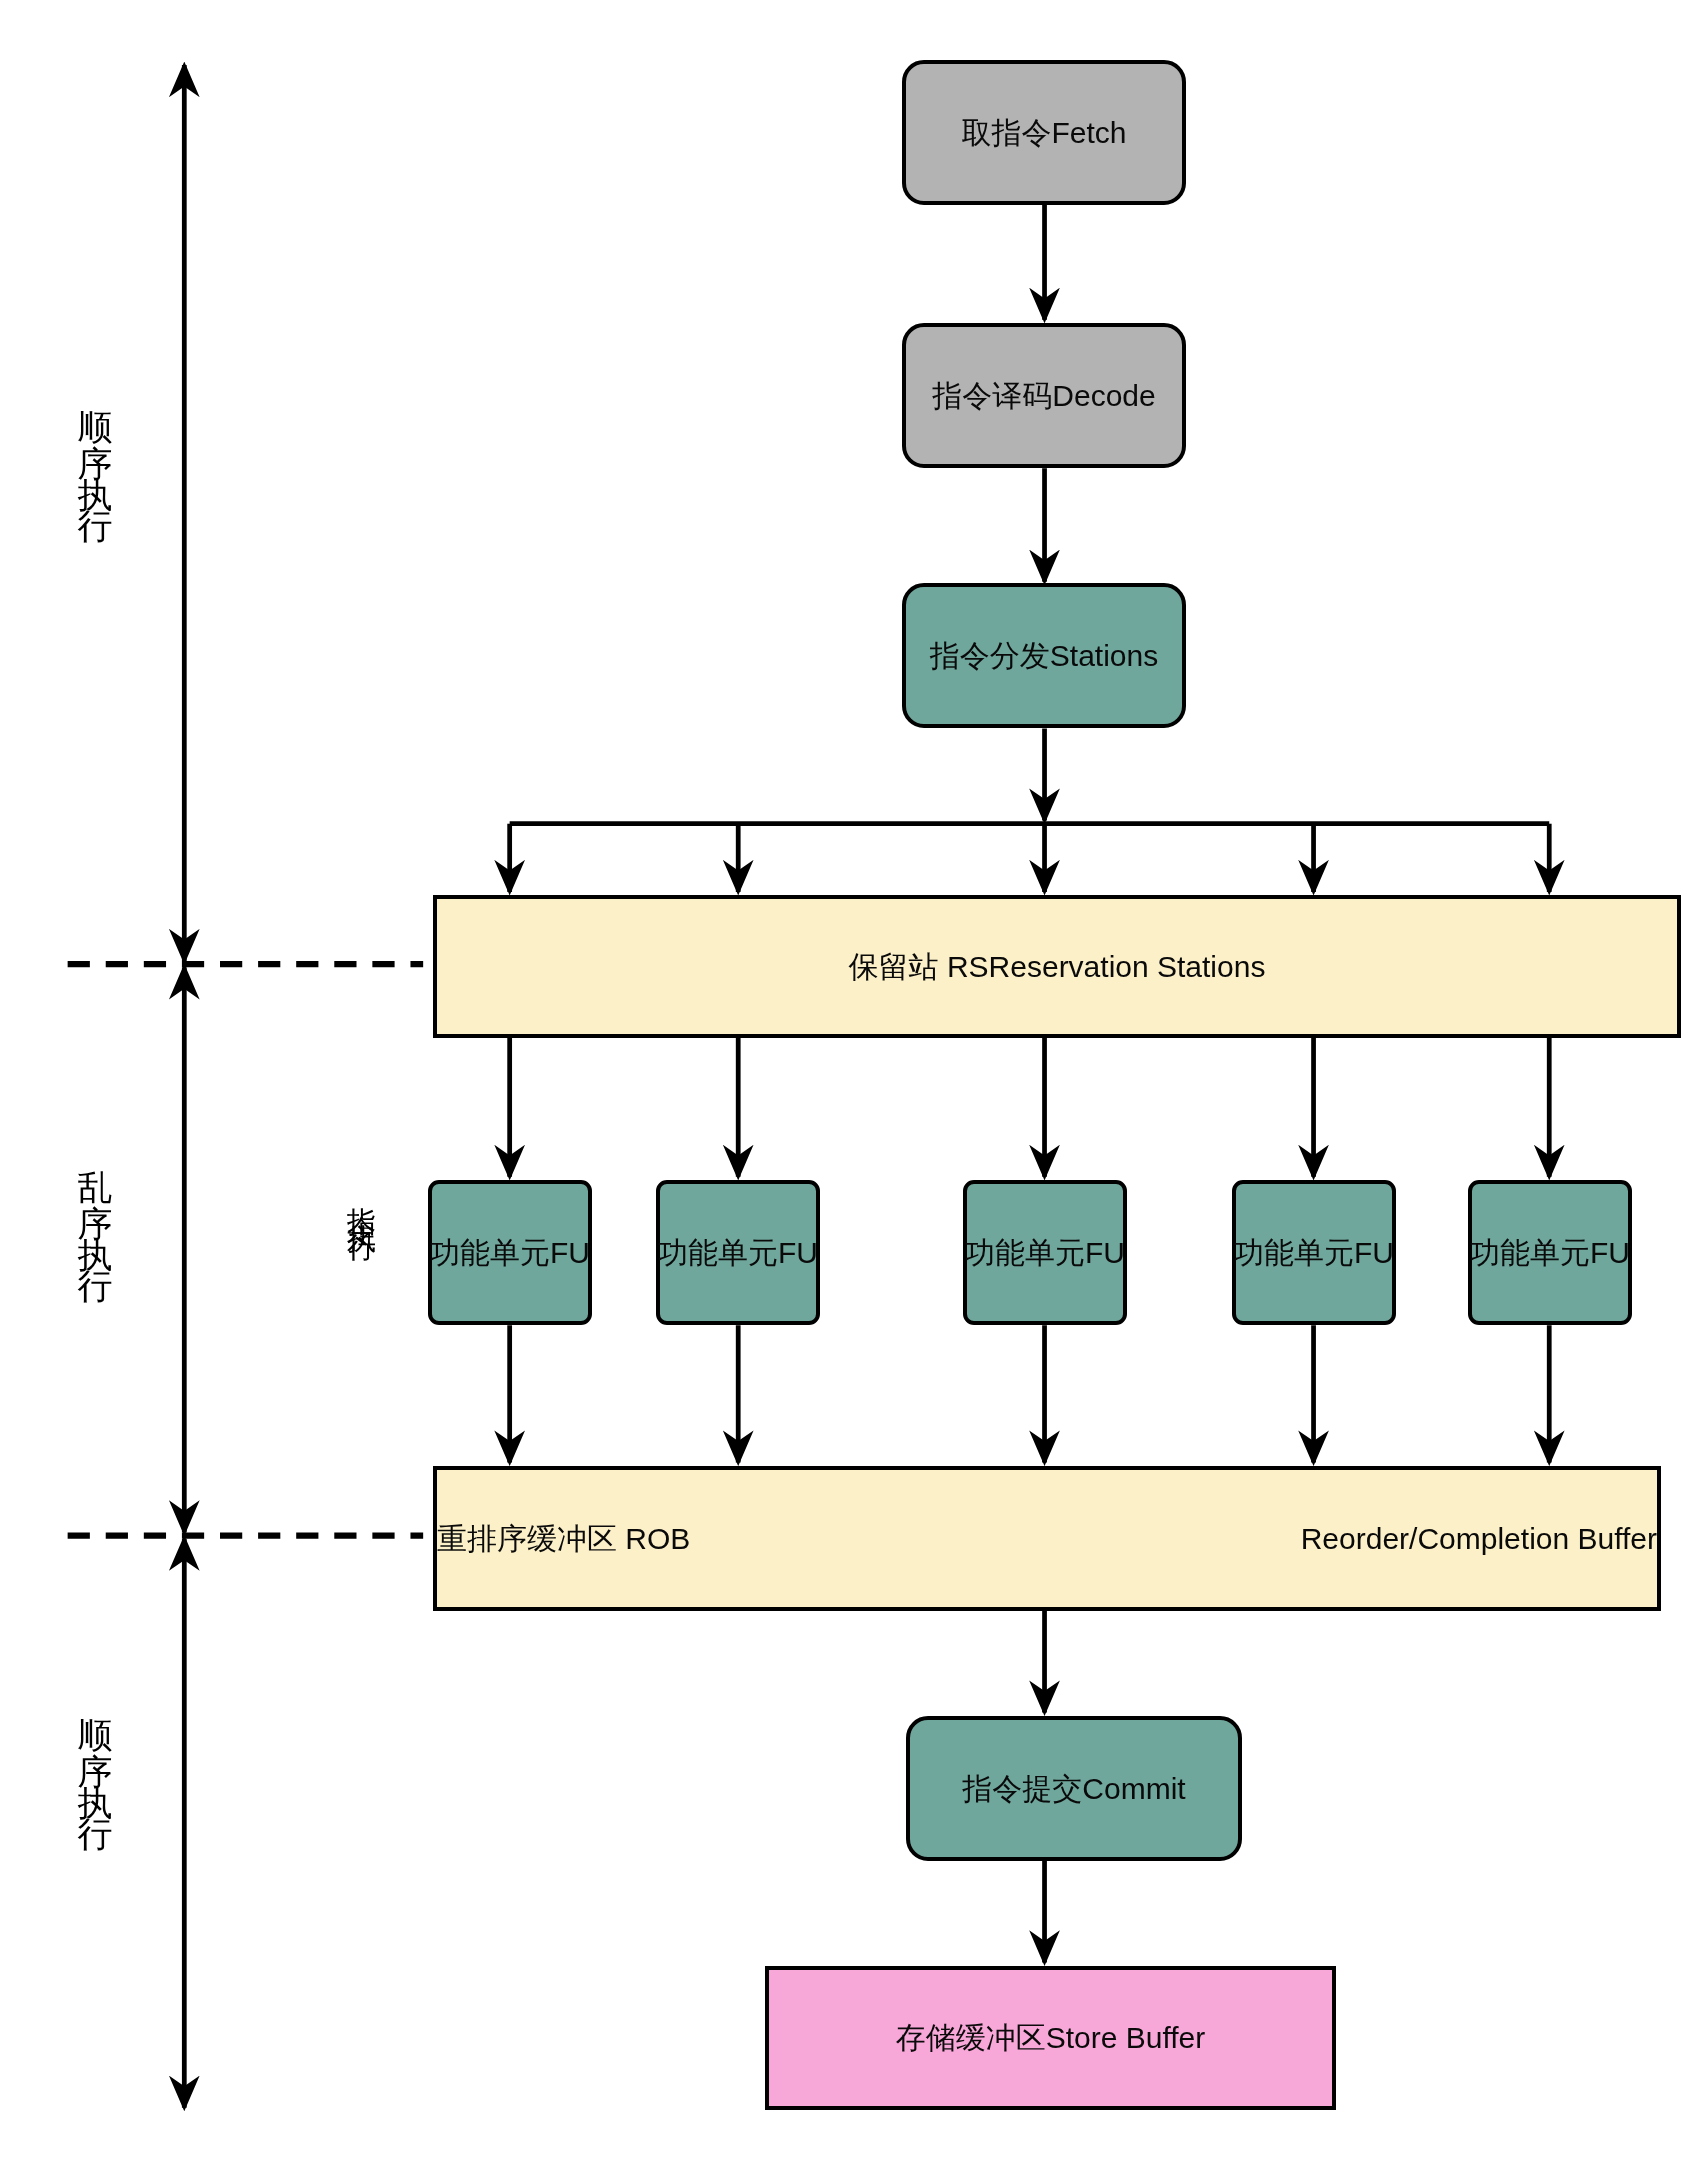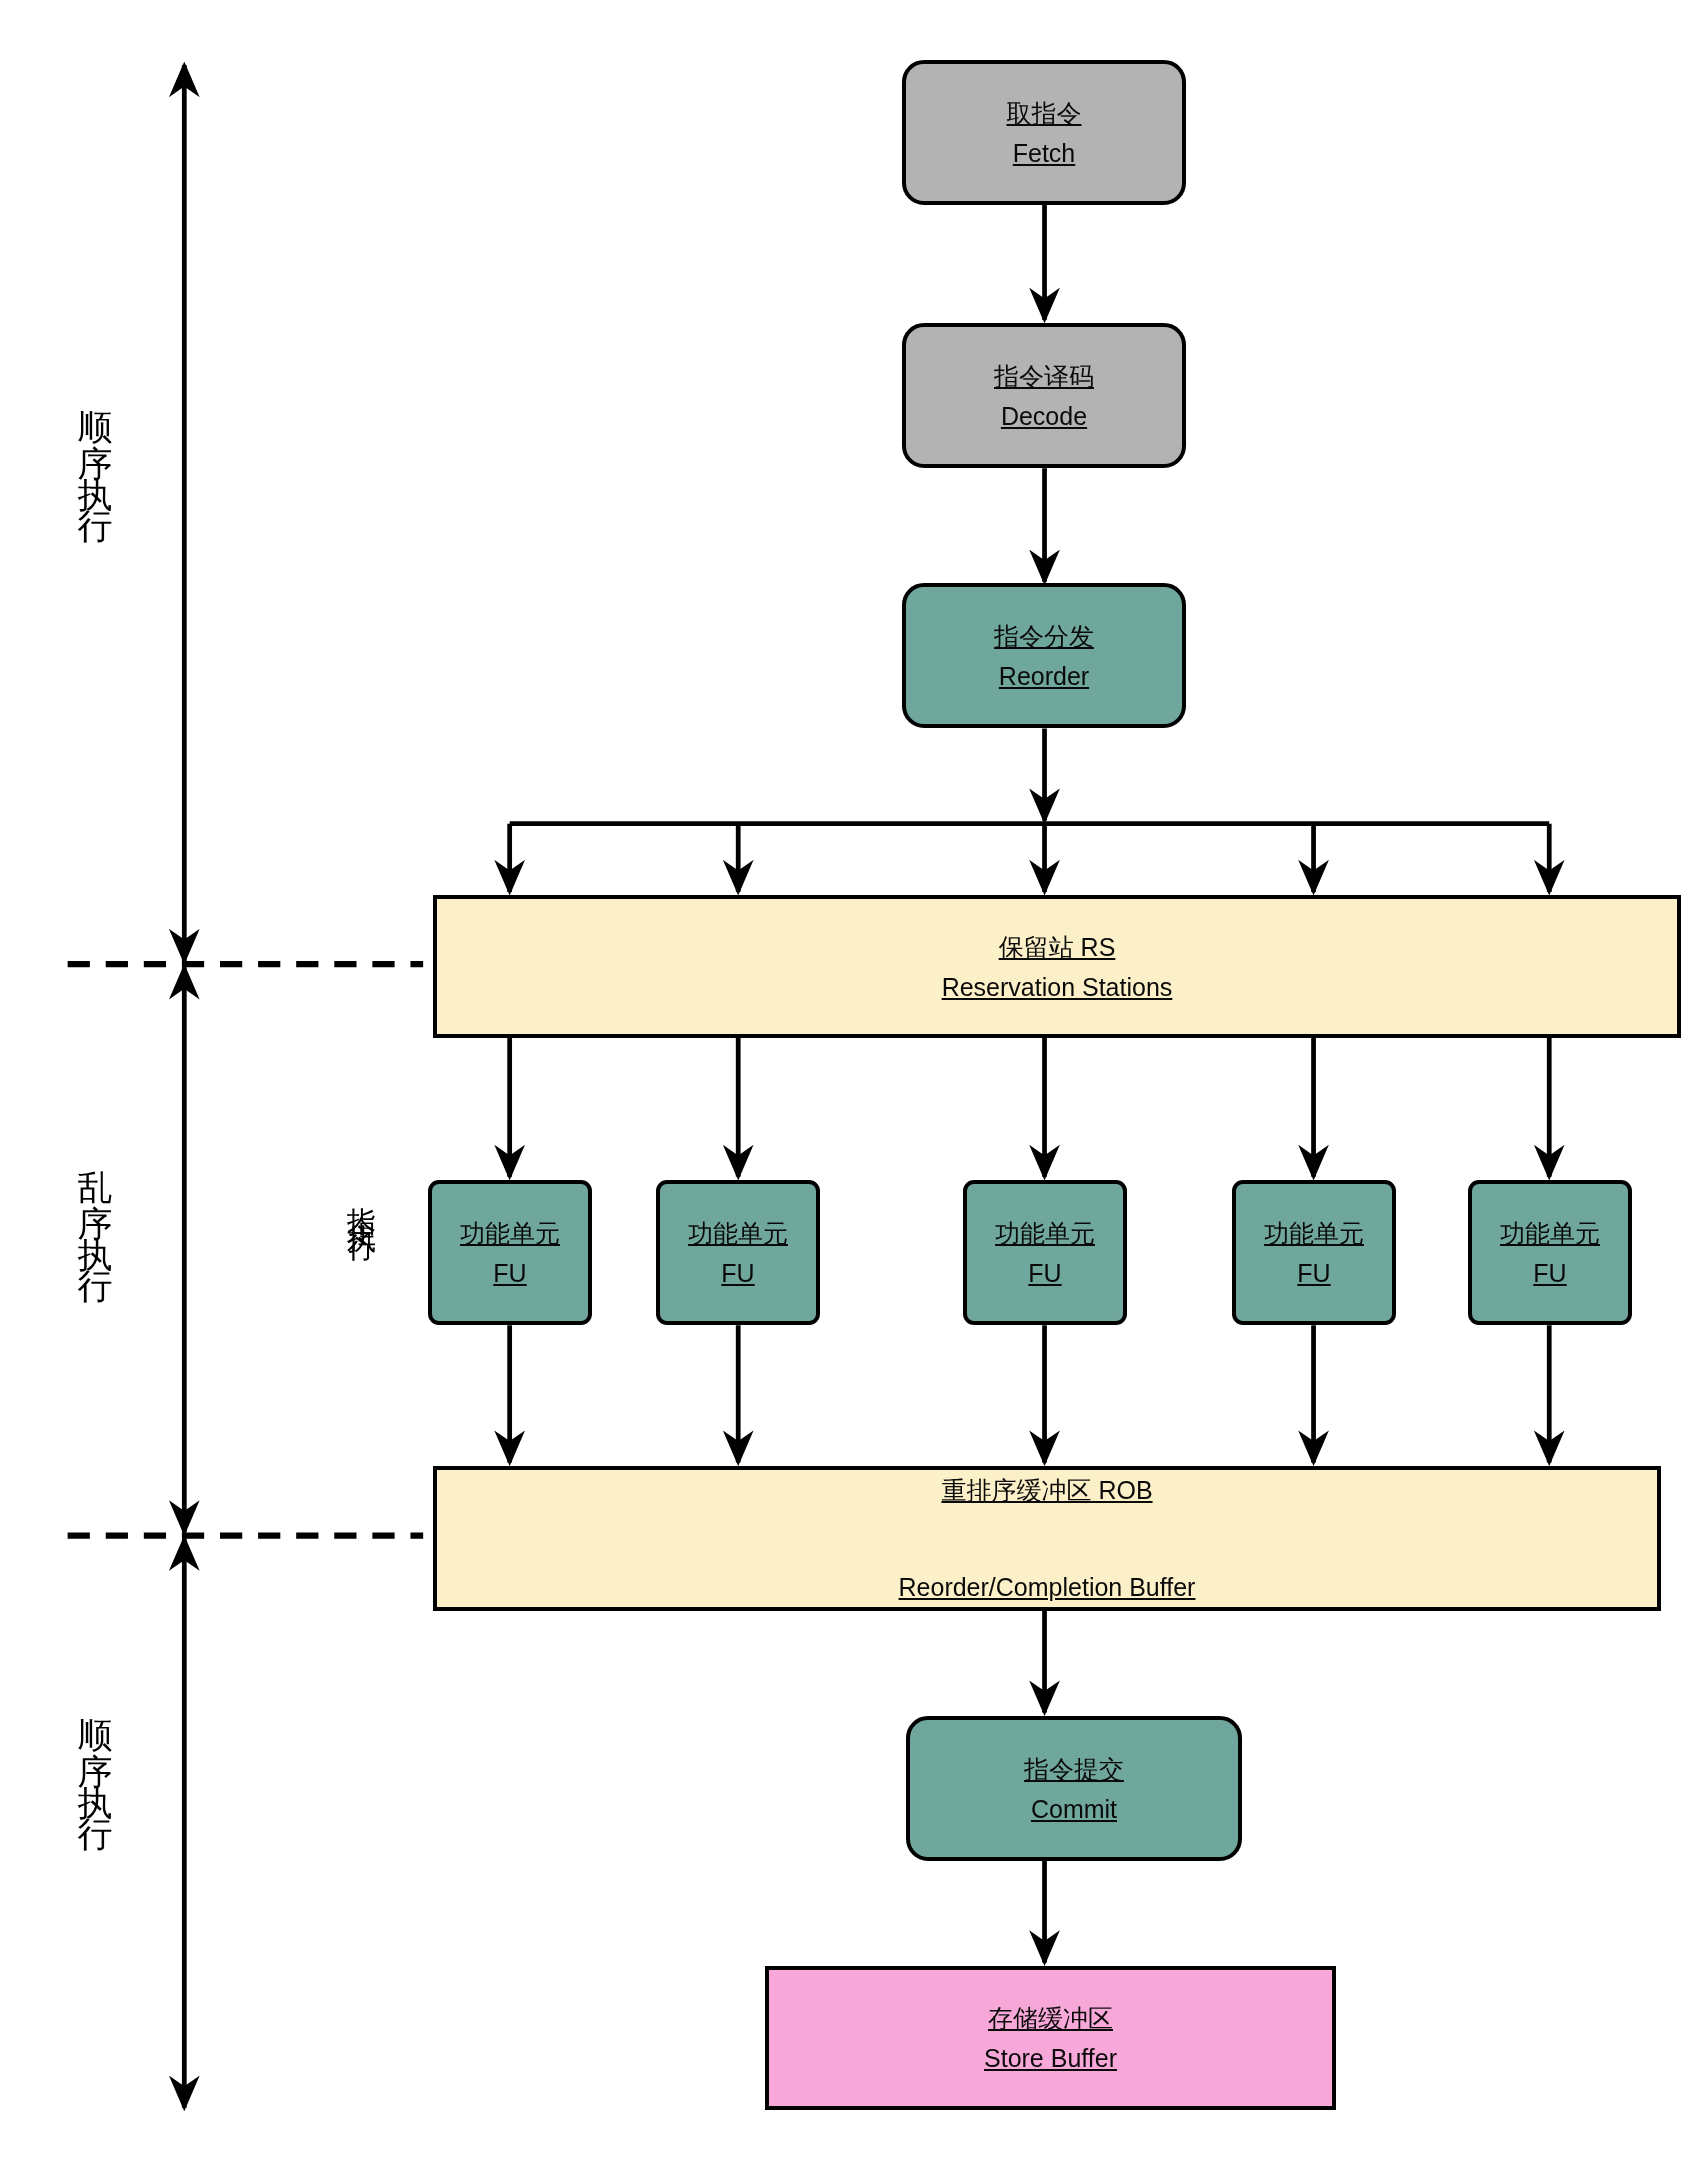--- a/index.html
+++ b/index.html
@@ -3,22 +3,22 @@
 <meta charset="utf-8">
 <style>
   html,body{margin:0;padding:0;background:#ffffff;}
   .canvas{
     position:relative;width:1701px;height:2172px;background:#ffffff;overflow:hidden;
     font-family:"Liberation Sans","DejaVu Sans",sans-serif;color:#000;
   }
   .layer{position:absolute;left:0;top:0;}
   .node{
     position:absolute;box-sizing:border-box;border:4.8px solid #000;
-    display:flex;flex-direction:column;align-items:center;justify-content:center;
-    text-align:center;font-size:25px;line-height:40px;color:#0a0a0a;text-decoration:underline;
+    display:flex;flex-direction:row;align-items:center;justify-content:center;
+    text-align:center;font-size:30px;line-height:40px;color:#0a0a0a;
   }
   .node span{display:block;white-space:nowrap;}
   .rounded{border-radius:22px;}
   .rounded-sm{border-radius:11px;}
   .fill-gray{background:#B3B3B3;}
   .fill-teal{background:#6FA79D;}
   .fill-yellow{background:#FCF0C8;}
   .fill-pink{background:#F8A8D8;}
   .vlabel{
     position:absolute;writing-mode:vertical-rl;text-orientation:upright;
@@ -81,21 +81,21 @@
     <span>Fetch</span>
   </div>
 
   <div class="node fill-gray rounded" style="left:902px;top:323px;width:284px;height:145px;text-align:center;">
     <span>指令译码</span>
     <span>Decode</span>
   </div>
 
   <div class="node fill-teal rounded" style="left:902px;top:583px;width:284px;height:145px;">
     <span>指令分发</span>
-    <span>Reorder</span>
+    <span>Stations</span>
   </div>
 
   <div class="node fill-yellow" style="left:433px;top:895px;width:1248px;height:143px;">
     <span>保留站 RS</span>
     <span>Reservation Stations</span>
   </div>
 
   <div class="node fill-teal rounded-sm" style="left:428px;top:1180px;width:164px;height:145px;">
     <span>功能单元</span>
     <span>FU</span>

